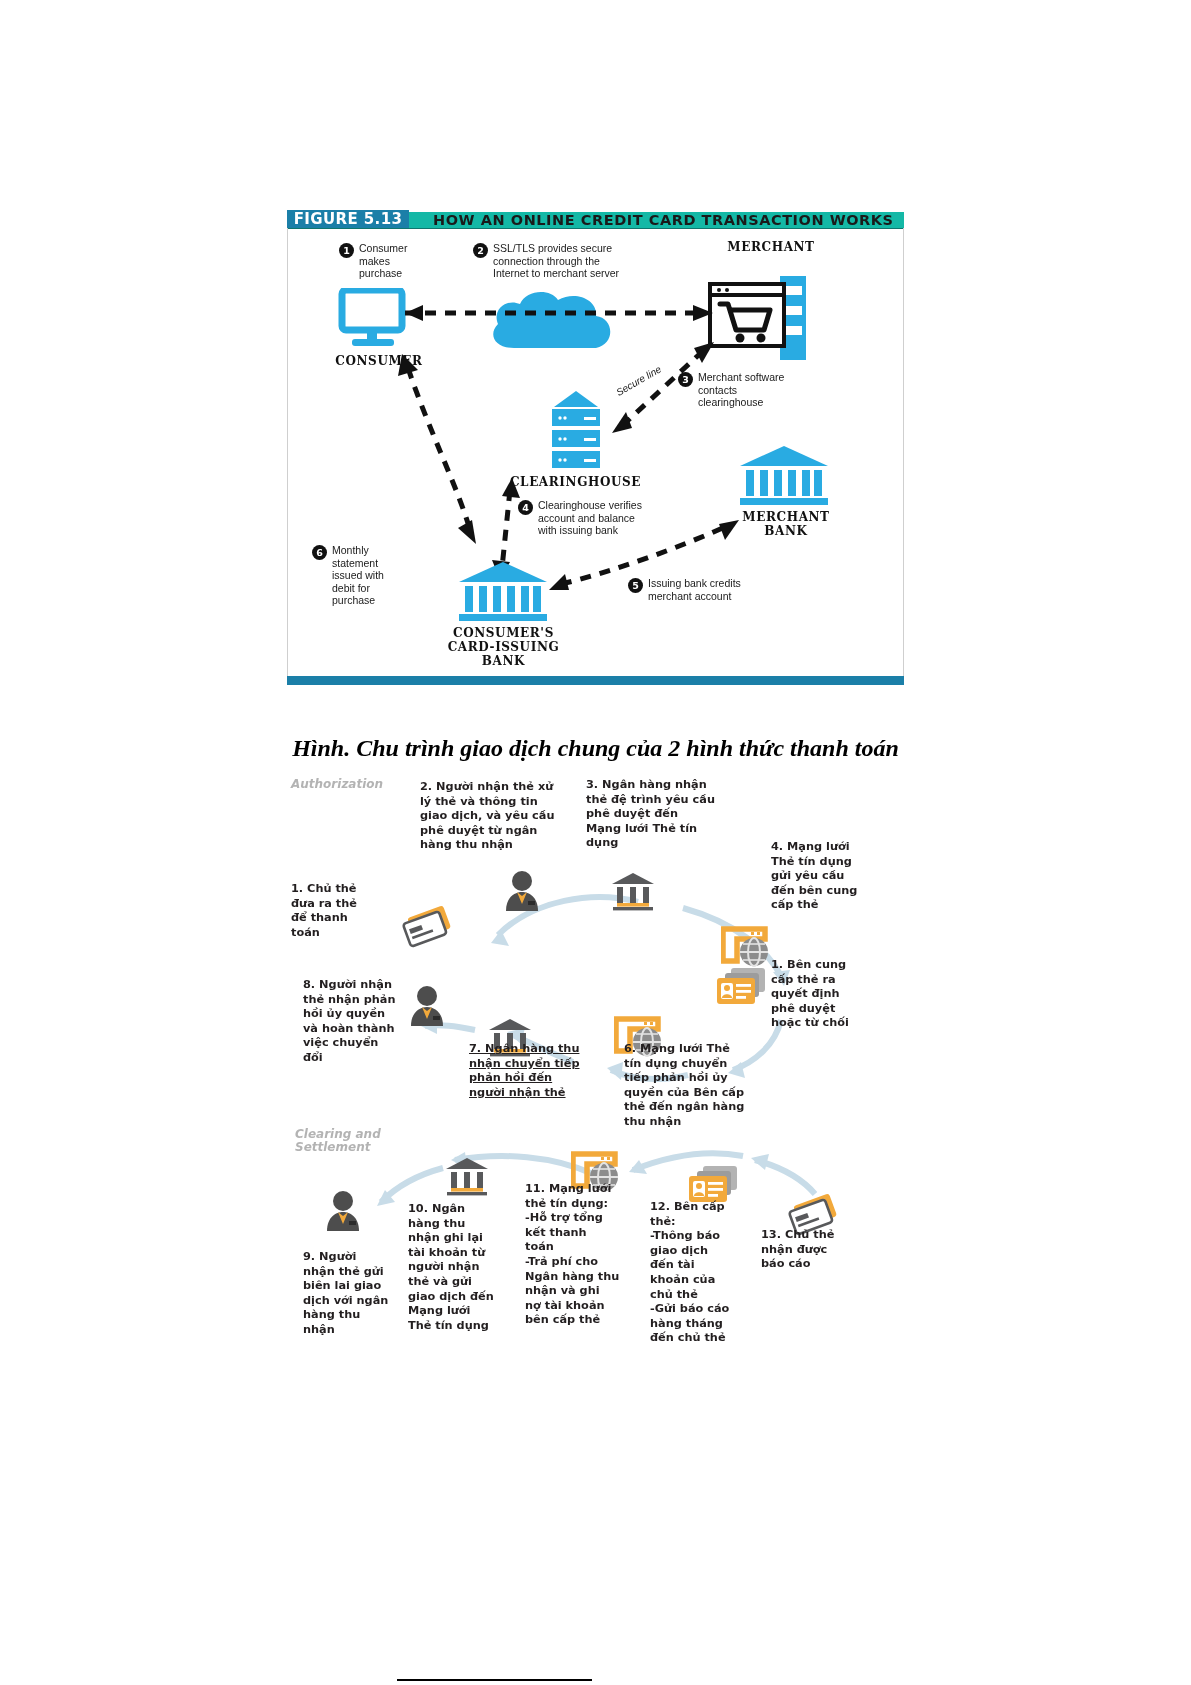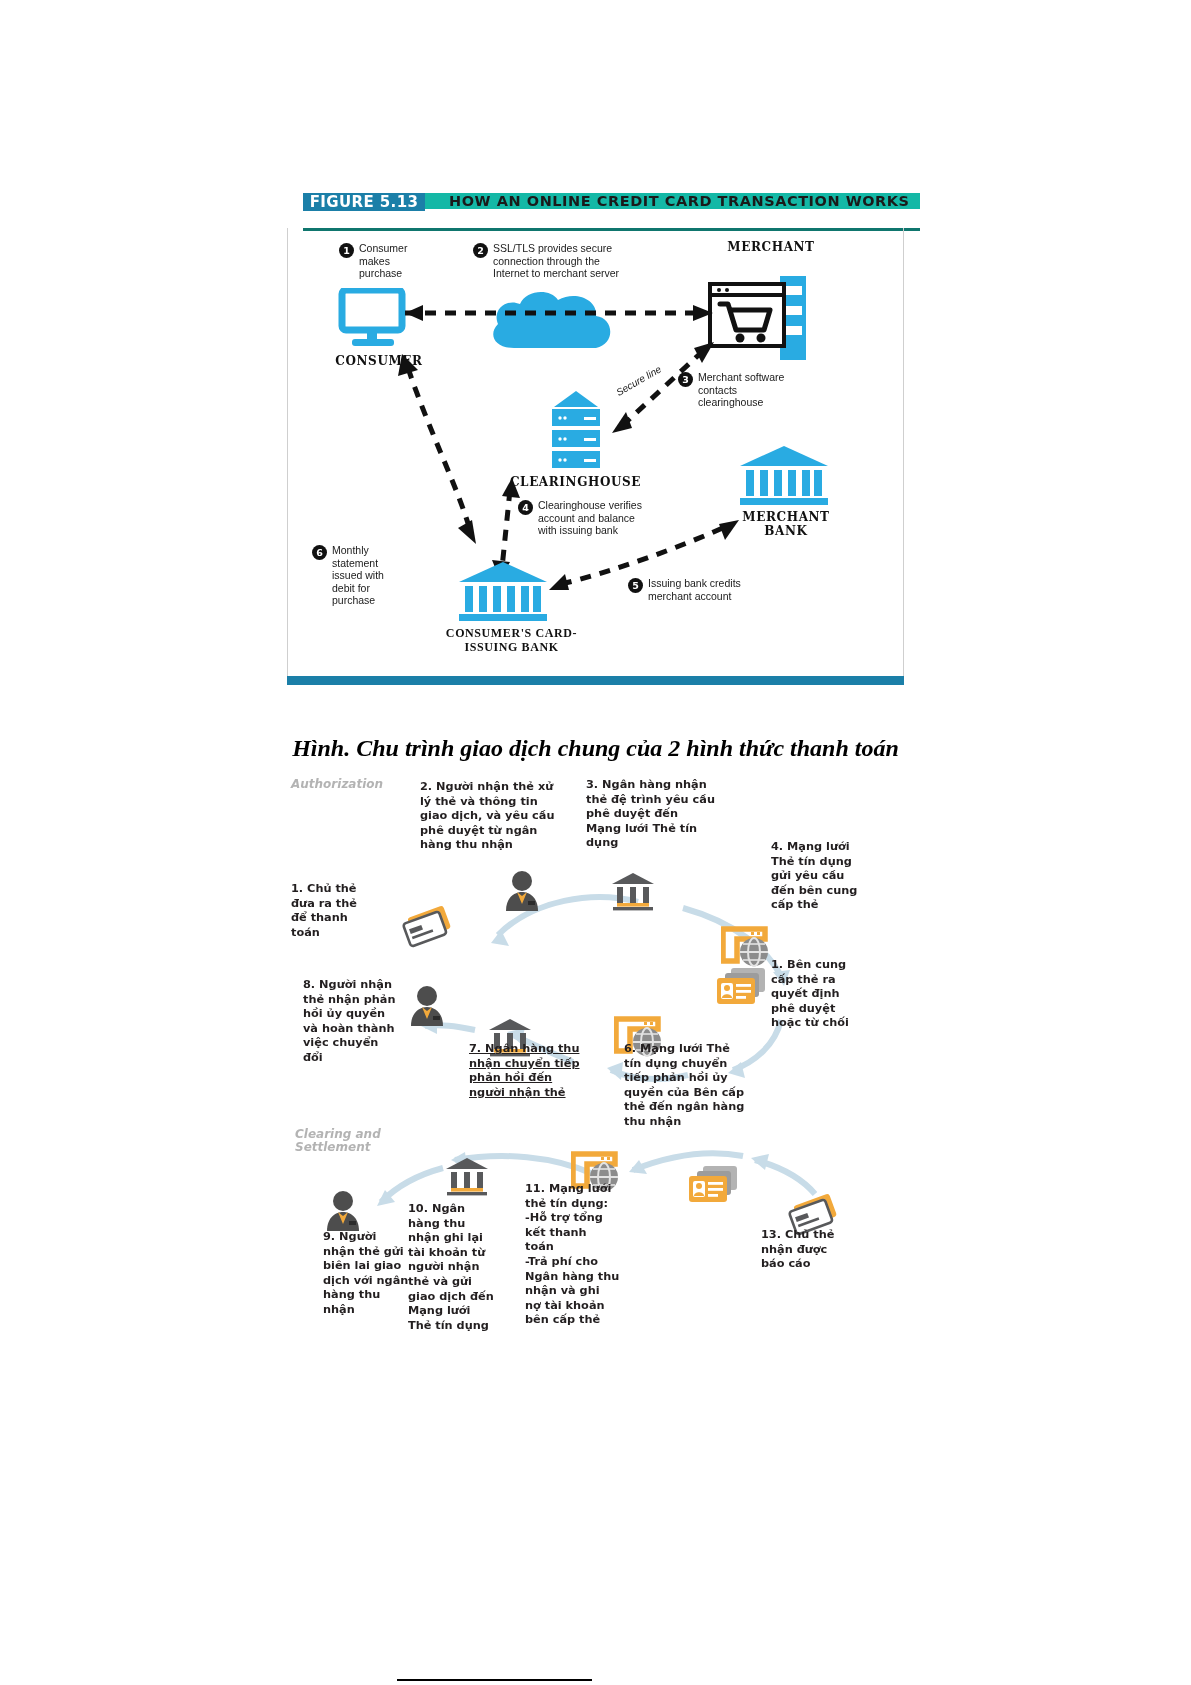--- a/index.html
+++ b/index.html
@@ -20,25 +20,25 @@
     position: absolute;
     left: 287px;
     top: 193px;
     width: 617px;
     height: 497px;
     background: #ffffff;
     box-sizing: border-box;
   }
   #fig1-header {
     position: absolute;
-    left: 16px; top: 0;
+    left: 0; top: 0;
     width: 617px; height: 35px;
     display: flex;
-    align-items: flex-start;
-    border-bottom: 3px solid #0f766e;
+    align-items: flex-end;
+    border-bottom: 1px solid #0f766e;
   }
   #fig1-tag {
     width: 122px;
     background: #1b7fa8;
     color: #ffffff;
     font-weight: bold;
     font-size: 15px;
     letter-spacing: 0.4px;
     display: flex;
     align-items: center;
@@ -279,21 +279,21 @@
     <svg class="icon2" style="left:167px; top:332px;" width="96" height="62" viewBox="0 0 96 62">
       <path d="M4 22 L48 2 L92 22 Z" fill="#29abe2"></path>
       <rect x="10" y="26" width="8" height="26" fill="#29abe2"></rect>
       <rect x="24" y="26" width="8" height="26" fill="#29abe2"></rect>
       <rect x="38" y="26" width="8" height="26" fill="#29abe2"></rect>
       <rect x="52" y="26" width="8" height="26" fill="#29abe2"></rect>
       <rect x="66" y="26" width="8" height="26" fill="#29abe2"></rect>
       <rect x="78" y="26" width="8" height="26" fill="#29abe2"></rect>
       <rect x="4" y="54" width="88" height="7" fill="#29abe2"></rect>
     </svg>
-    <div class="f1cap" style="left:156px; top:398px; width:135px;font-family:Liberation Serif, serif;">CONSUMER'S
+    <div class="f1cap" style="left:148px; top:398px; width:135px;">CONSUMER'S
 CARD-ISSUING
 BANK</div>
 
     <svg class="icon2" style="left:255px; top:288px;" width="200" height="82" viewBox="0 0 200 82">
       <path d="M18 68 C70 56 140 30 184 10" fill="none" stroke="#111" stroke-width="5" stroke-dasharray="11 9"></path>
       <polygon points="6,74 26,74 22,58" fill="#111"></polygon>
       <polygon points="196,4 176,8 182,24" fill="#111"></polygon>
     </svg>
 
   </div>
@@ -492,21 +492,21 @@
 
   <svg class="icon2" style="left:504px; top:420px;" width="52" height="48" viewBox="0 0 52 48">
     <g transform="rotate(-20 26 24)">
       <rect x="10" y="10" width="38" height="24" rx="3" fill="#f2a93b"></rect>
       <rect x="4" y="14" width="38" height="24" rx="3" fill="#ffffff" stroke="#58595b" stroke-width="2.6"></rect>
       <rect x="8" y="21" width="13" height="5" fill="#58595b"></rect>
       <rect x="8" y="29" width="22" height="2.6" fill="#58595b"></rect>
     </g>
   </svg>
 
-  <div class="f2txt" style="left:20px; top:460px; width:95px;margin-left:20px;">9. Người
+  <div class="f2txt" style="left:20px; top:480px; width:95px;">9. Người
 nhận thẻ gửi
 biên lai giao
 dịch với ngân
 hàng thu
 nhận</div>
   <div class="f2txt" style="left:125px; top:432px; width:98px;">10. Ngân
 hàng thu
 nhận ghi lại
 tài khoản từ
 người nhận
@@ -517,19 +517,29 @@
   <div class="f2txt" style="left:242px; top:412px; width:110px;">11. Mạng lưới
 thẻ tín dụng:
 -Hỗ trợ tổng
 kết thanh
 toán
 -Trả phí cho
 Ngân hàng thu
 nhận và ghi
 nợ tài khoản
 bên cấp thẻ</div>
+  <div class="f2txt" style="left:367px; top:430px; width:98px;">12. Bên cấp
+thẻ:
+-Thông báo
+giao dịch
+đến tài
+khoản của
+chủ thẻ
+-Gửi báo cáo
+hàng tháng
+đến chủ thẻ</div>
   <div class="f2txt" style="left:478px; top:458px; width:92px;">13. Chủ thẻ
 nhận được
 báo cáo</div>
 
 </div>
 
 <div style="position:absolute; left:397px; top:1679px; width:195px; height:2px; background:#000;"></div>
 
 </body></html>

